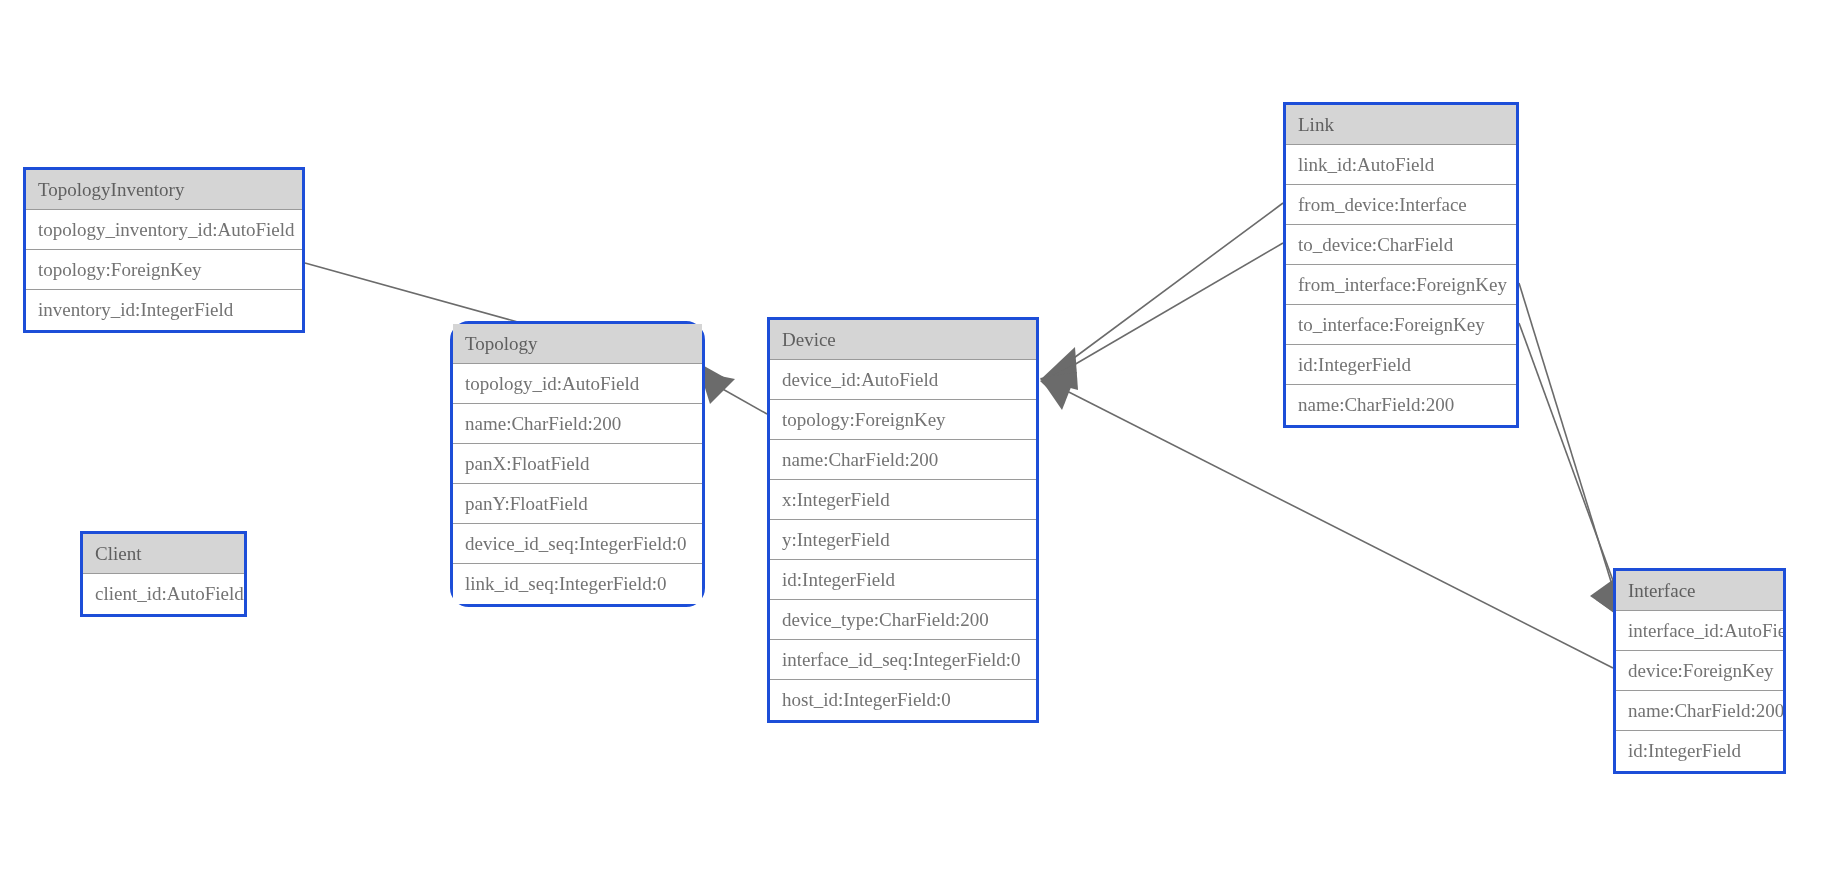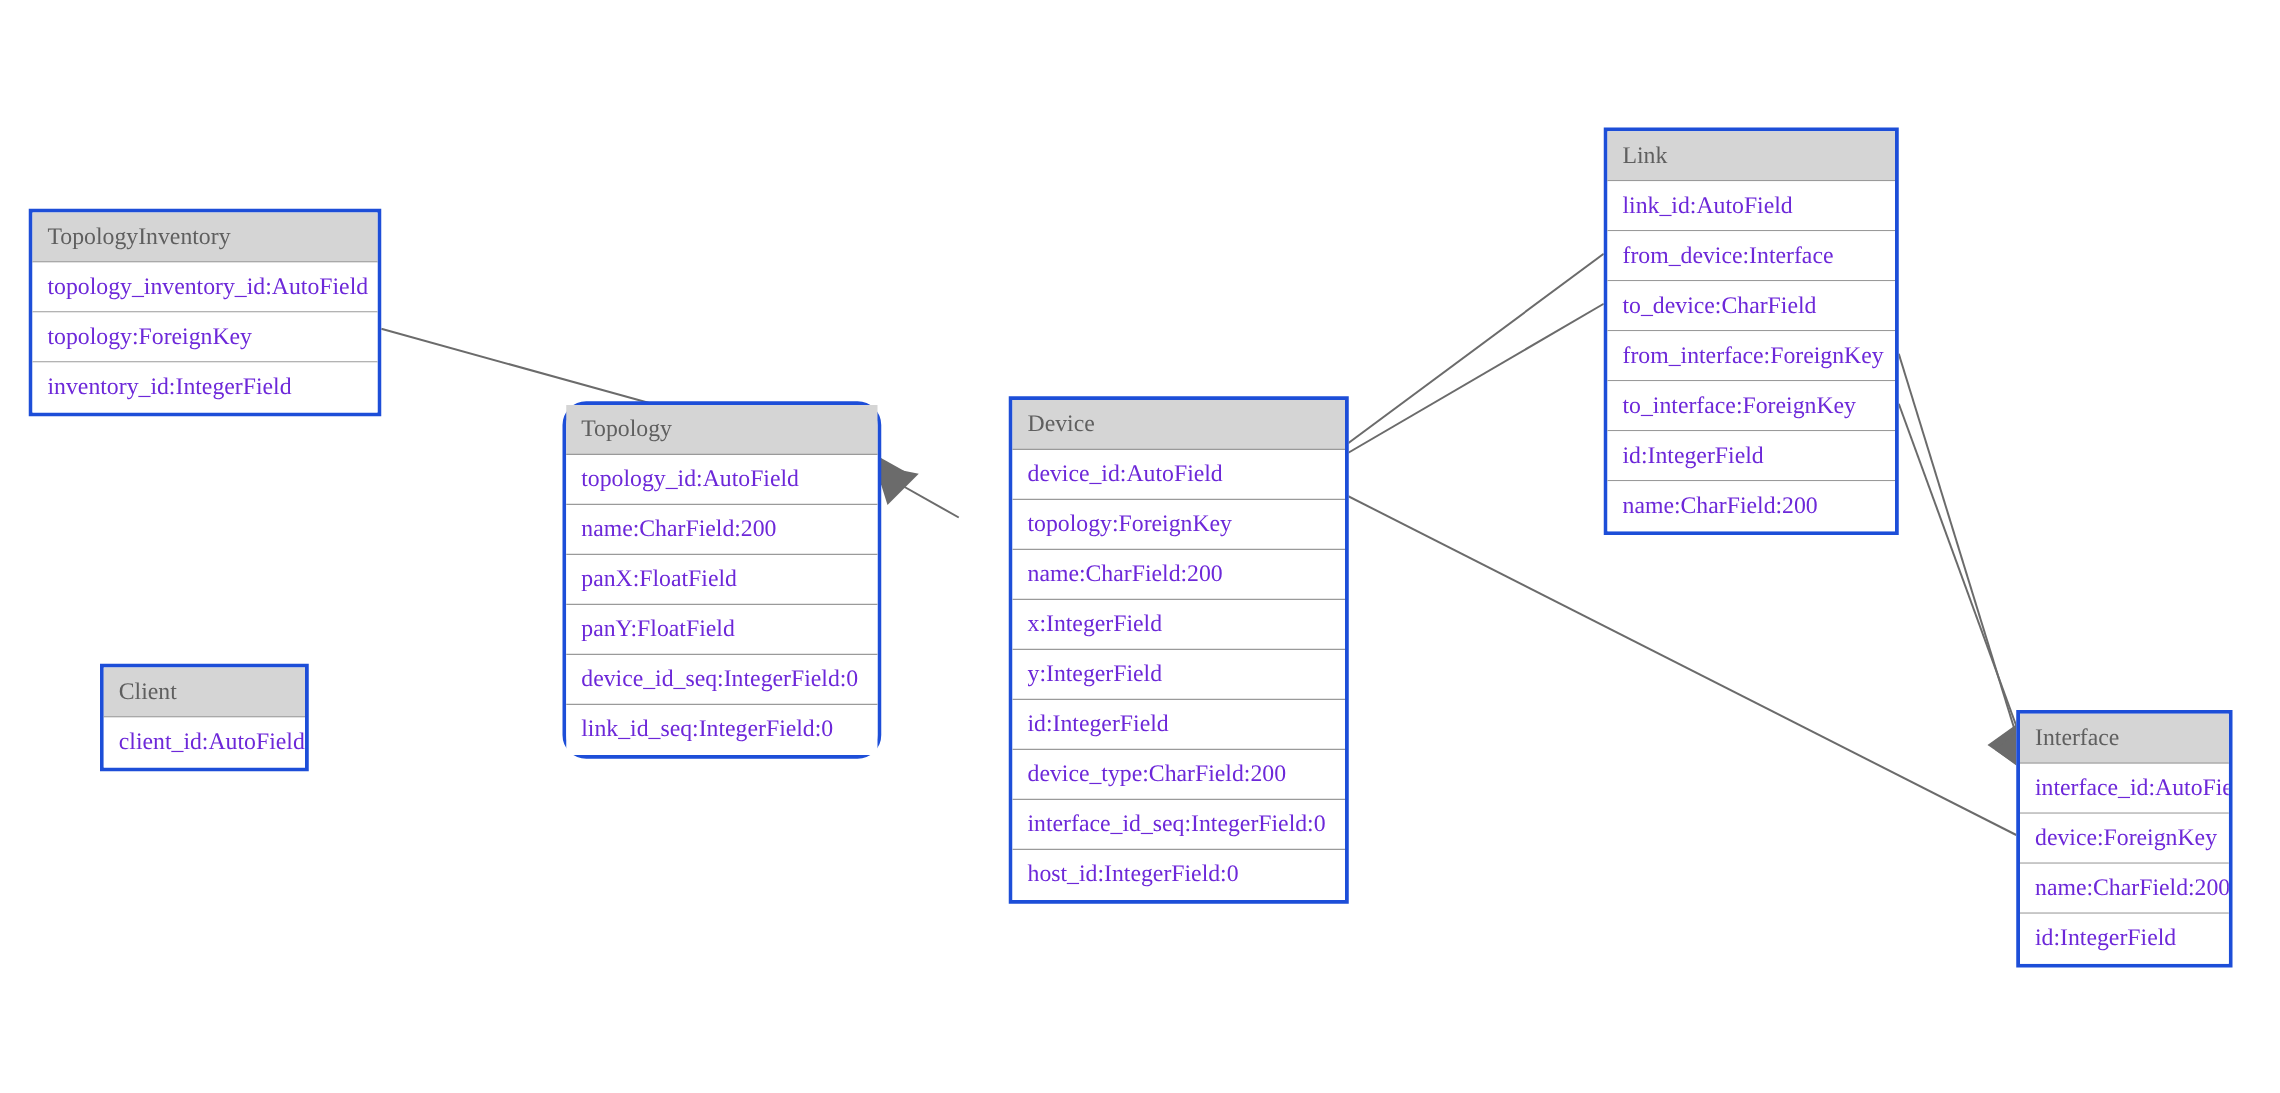--- a/index.html
+++ b/index.html
@@ -40,21 +40,21 @@
     font-size: 19px;
     padding: 0 0 0 12px;
     white-space: nowrap;
     overflow: hidden;
   }
   .entity-row {
     box-sizing: border-box;
     height: 40px;
     line-height: 40px;
     border-bottom: 1px solid #9a9a9a;
-    color: #6d28d9;
+    color: #737373;
     font-size: 19px;
     padding: 0 8px 0 12px;
     white-space: nowrap;
     overflow: hidden;
     background: #ffffff;
   }
   .entity-row:last-child {
     border-bottom: none;
   }
 </style>
@@ -113,21 +113,21 @@
         <div class="entity-row">name:CharField:200</div>
         <div class="entity-row">panX:FloatField</div>
         <div class="entity-row">panY:FloatField</div>
         <div class="entity-row">device_id_seq:IntegerField:0</div>
         <div class="entity-row">link_id_seq:IntegerField:0</div>
       </div>
       <div class="entity" style="left: 80px; top: 531px; width: 167px;">
         <div class="entity-header">Client</div>
         <div class="entity-row">client_id:AutoField</div>
       </div>
-      <div class="entity" style="left: 767px; top: 317px; width: 272px; margin-left: 40px;">
+      <div class="entity" style="left: 767px; top: 317px; width: 272px;">
         <div class="entity-header">Device</div>
         <div class="entity-row">device_id:AutoField</div>
         <div class="entity-row">topology:ForeignKey</div>
         <div class="entity-row">name:CharField:200</div>
         <div class="entity-row">x:IntegerField</div>
         <div class="entity-row">y:IntegerField</div>
         <div class="entity-row">id:IntegerField</div>
         <div class="entity-row">device_type:CharField:200</div>
         <div class="entity-row">interface_id_seq:IntegerField:0</div>
         <div class="entity-row">host_id:IntegerField:0</div>

